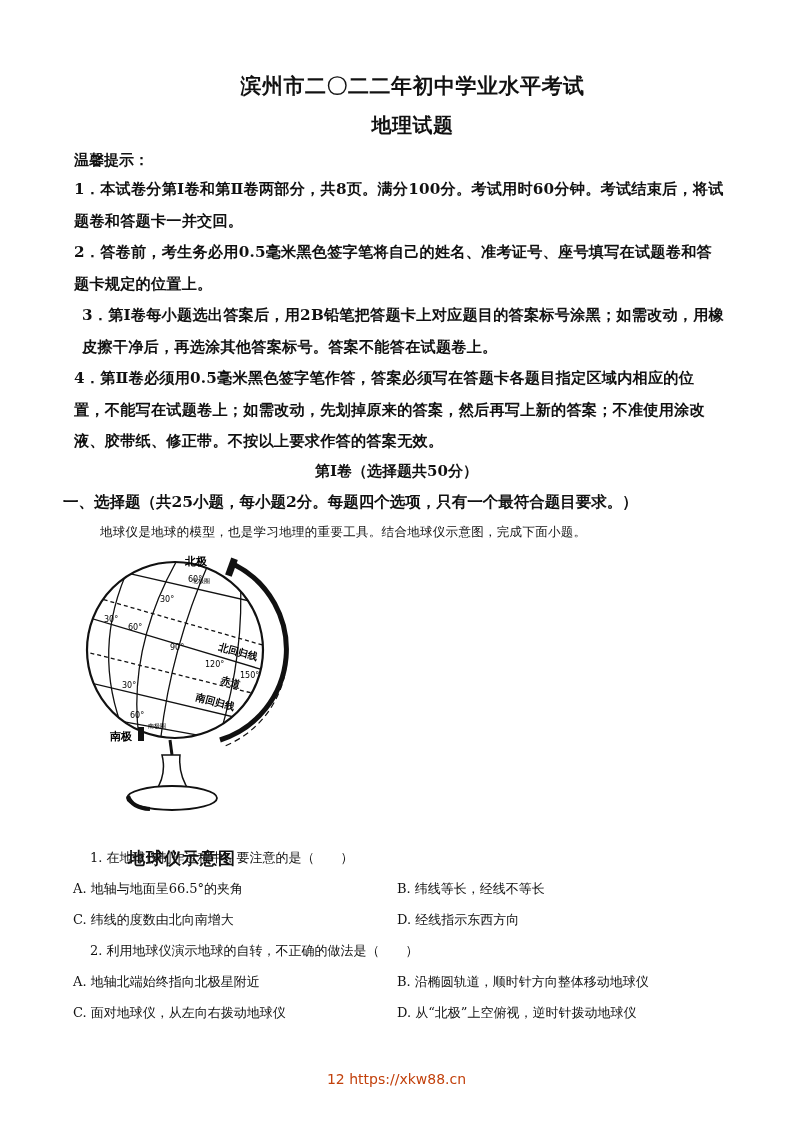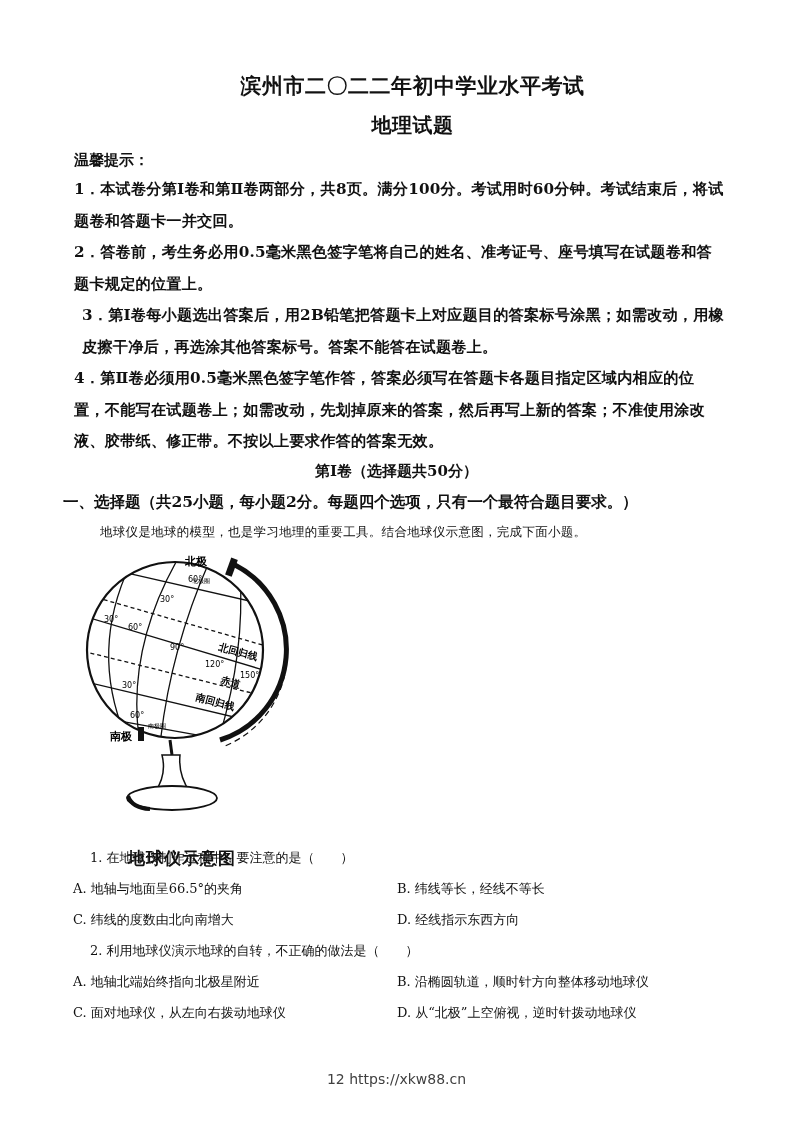--- a/index.html
+++ b/index.html
@@ -16,21 +16,21 @@
   .section-head { position: absolute; left: 0; width: 793px; top: 462px; text-align: center;
                   font-size: 15px; font-weight: bold; }
   .part-head { position: absolute; left: 63px; top: 492px; font-size: 15.5px; font-weight: bold; }
   .intro { position: absolute; left: 100px; top: 524px; font-size: 12.5px; letter-spacing: 0.3px; }
   .figure { position: absolute; left: 70px; top: 550px; width: 250px; height: 290px; }
   .fig-caption { position: absolute; left: 128px; top: 812px; font-size: 17px; font-weight: bold; letter-spacing: 1px; margin-top: 35px; }
   .q { position: absolute; left: 90px; font-size: 13px; }
   .opt { position: absolute; font-size: 13px; }
   .colA { left: 73px; } .colB { left: 397px; }
   .footer { position: absolute; left: 0; width: 793px; top: 1071px; text-align: center;
-            font-family: "DejaVu Sans", "Liberation Sans", sans-serif; font-size: 14px; color: #404040; }
+            font-family: "DejaVu Sans", "Liberation Sans", sans-serif; font-size: 14px; color: #c2410c; }
 </style>
 </head>
 <body>
 
 <div>
   <div class="title t1">滨州市二〇二二年初中学业水平考试</div>
   <div class="title t2">地理试题</div>
 
   <div class="tips-head">温馨提示：</div>
   <div class="tip tip1">1．本试卷分第Ⅰ卷和第Ⅱ卷两部分，共8页。满分100分。考试用时60分钟。考试结束后，将试题卷和答题卡一并交回。</div>

